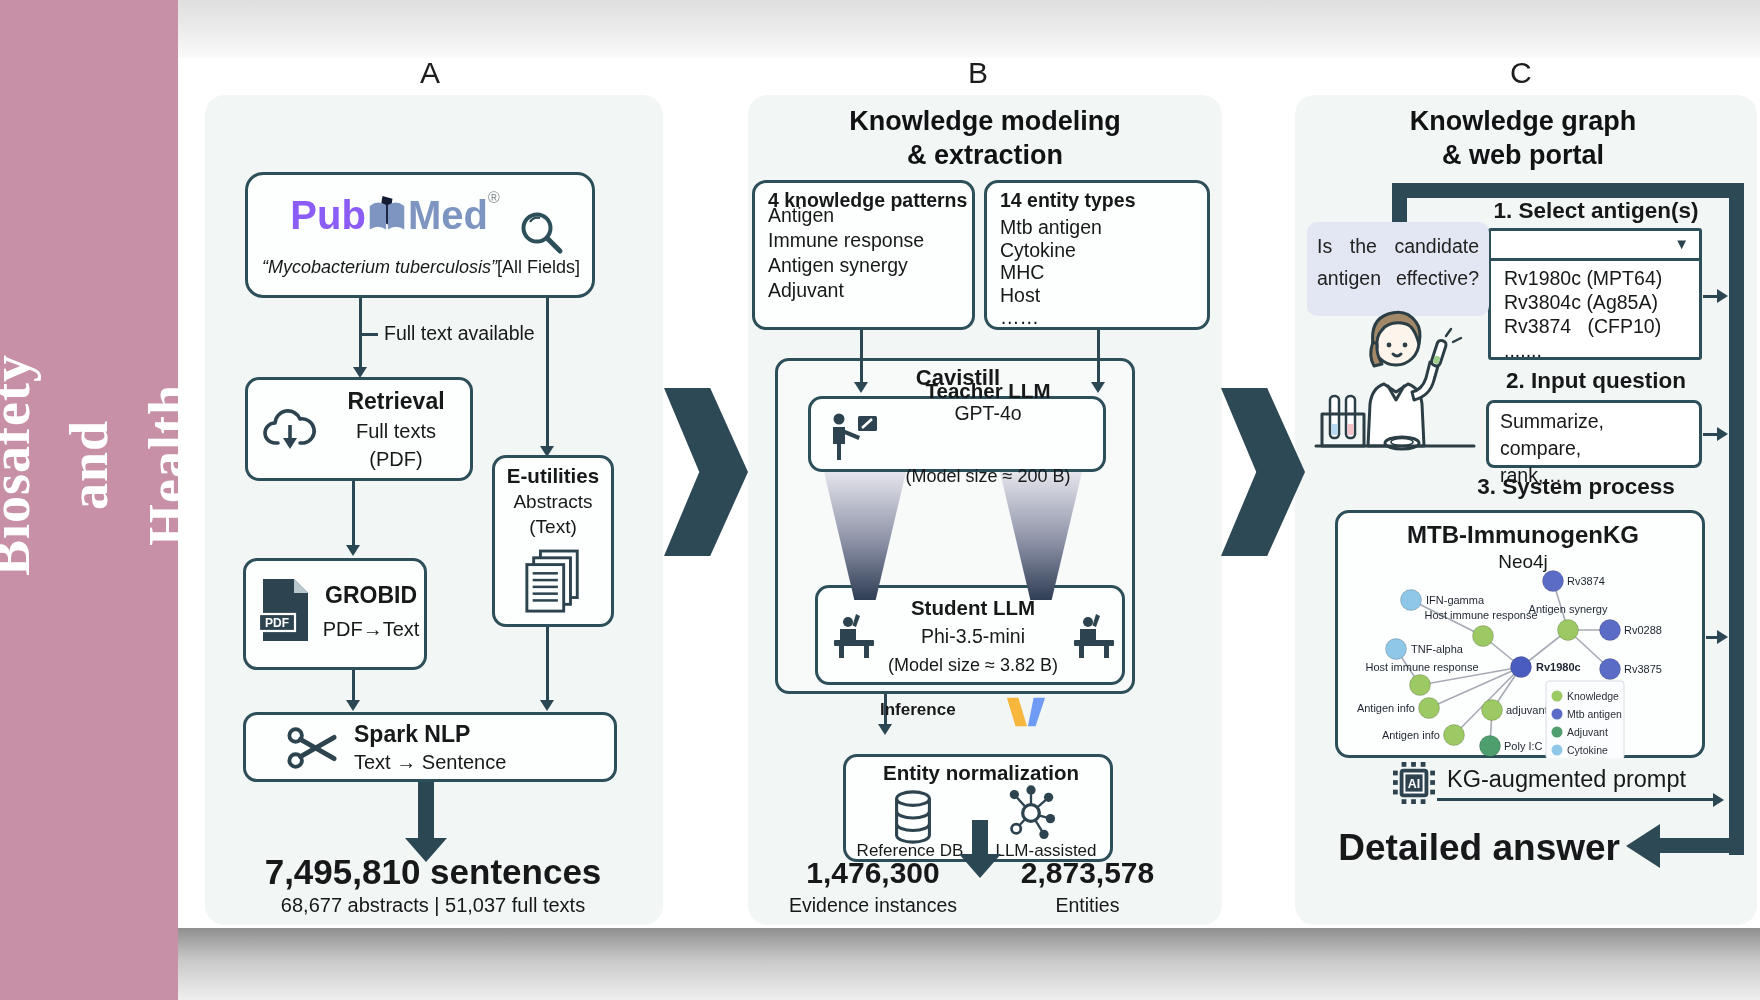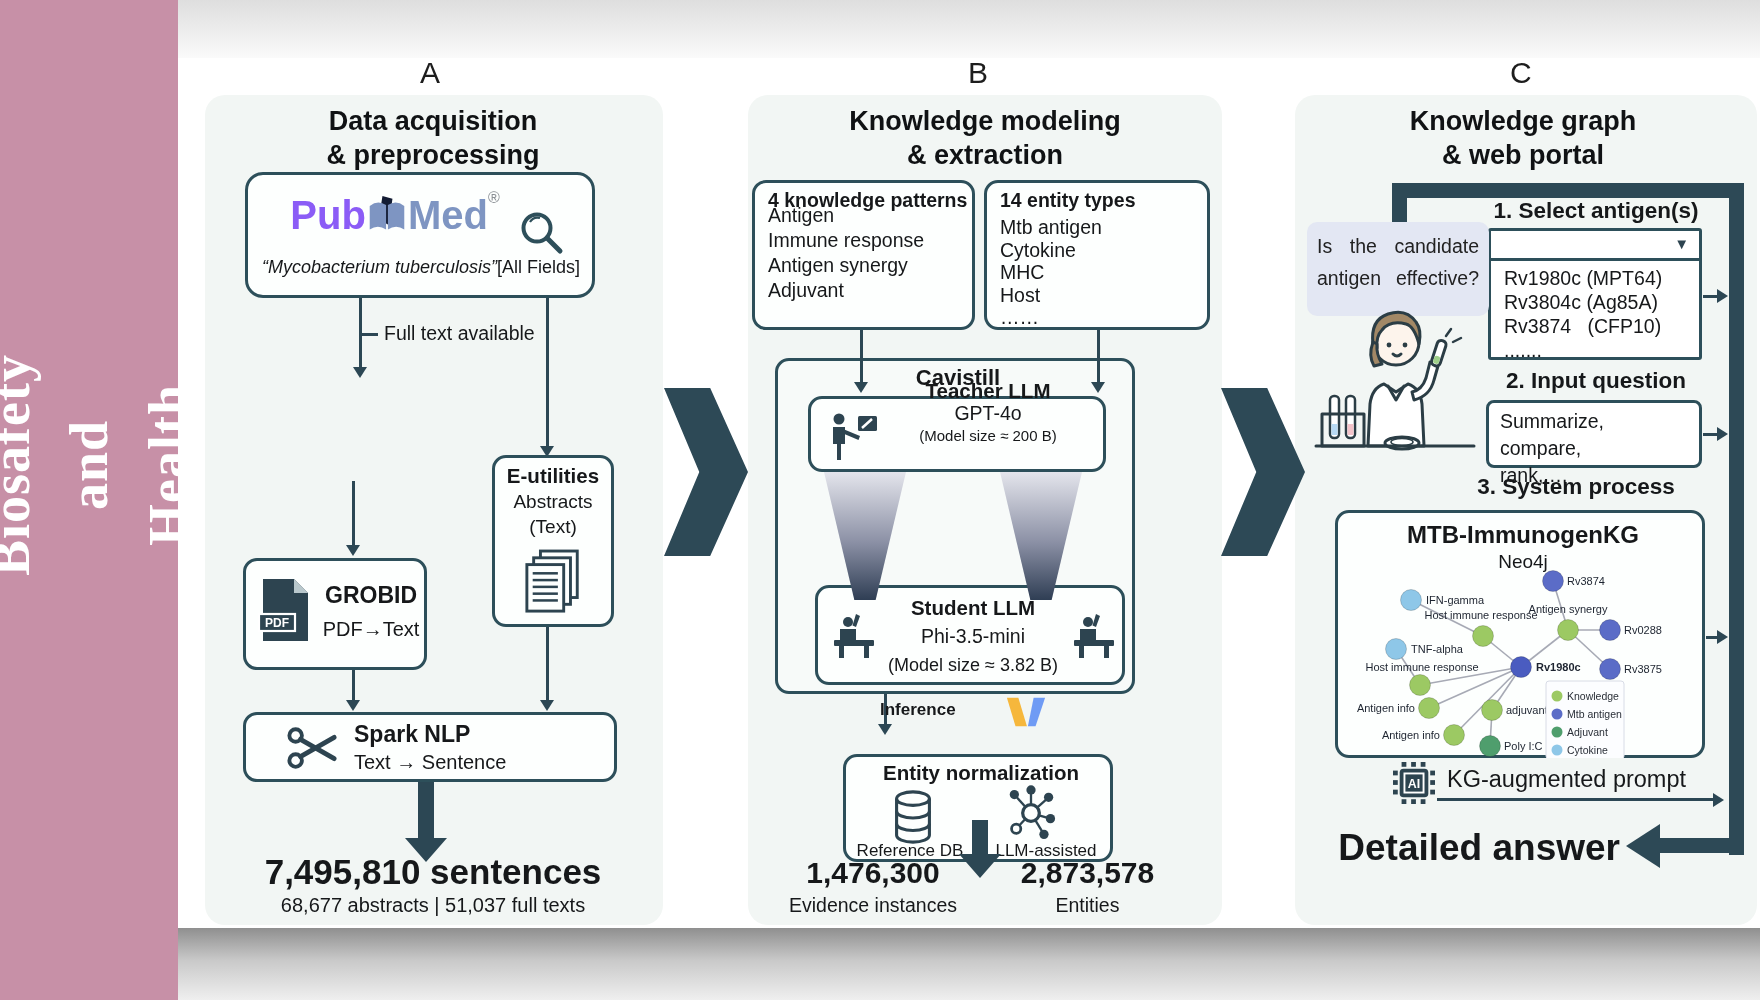--- a/index.html
+++ b/index.html
@@ -52,22 +52,20 @@
   </div>
 
   <div class="panel-bg" style="left:205px;width:458px;"></div>
   <div class="panel-bg" style="left:748px;width:474px;"></div>
   <div class="panel-bg" style="left:1295px;width:462px;"></div>
 
   <div class="panel-letter" style="left:420px;top:56px;">A</div>
   <div class="panel-letter" style="left:968px;top:56px;">B</div>
   <div class="panel-letter" style="left:1510px;top:56px;">C</div>
 
-  <div class="panel-title" style="left:233px;top:104px;width:400px;">Data acquisition
-&amp; preprocessing</div>
 
   <div class="box" style="left:245px;top:172px;width:350px;height:126px;border-radius:18px;">
     <div class="abs" style="left:22px;top:14px;width:250px;height:52px;display:flex;align-items:center;justify-content:center;">
       <span style="font-size:40px;font-weight:bold;color:#8b5cf6;">Pub</span>
       <svg width="42" height="40" viewBox="0 0 46 44">
         <path d="M18 1 L29 4 L25 33 L14 27 Z" fill="#131c33"></path>
         <path d="M4 12 Q13 5 22 11 L22 38 Q13 32 4 38 Z" fill="#7e95c2"></path>
         <path d="M24 11 Q33 5 42 12 L42 38 Q33 32 24 38 Z" fill="#7e95c2"></path>
       </svg>
       <span style="font-size:40px;font-weight:bold;color:#7e95c2;">Med</span>
@@ -83,20 +81,32 @@
     </div>
   </div>
 
   <div class="vl" style="left:359px;top:298px;height:69px;"></div>
   <div class="head-down" style="left:353px;top:367px;"></div>
   <div class="hl" style="left:361px;top:333px;width:17px;"></div>
   <div class="abs" style="left:384px;top:322px;font-size:19.5px;">Full text available</div>
   <div class="vl" style="left:546px;top:298px;height:148px;"></div>
   <div class="head-down" style="left:540px;top:446px;"></div>
 
+  <div class="box" style="left:245px;top:377px;width:228px;height:104px;">
+    <svg class="abs" style="left:14px;top:22px;" width="58" height="54" viewBox="0 0 58 52">
+      <path d="M16 40 h-3 a10 10 0 0 1 0 -20 a13 13 0 0 1 25 -4 a9 9 0 0 1 4 24 h-4" stroke="#2d4450" stroke-width="3.6" fill="none" stroke-linecap="round" stroke-linejoin="round"></path>
+      <line x1="28" y1="22" x2="28" y2="40" stroke="#2d4450" stroke-width="3.6"></line>
+      <polygon points="21,35 35,35 28,46" fill="#2d4450"></polygon>
+    </svg>
+    <div class="abs ctr" style="left:74px;top:6px;width:148px;">
+      <div class="b" style="font-size:23px;line-height:31px;" ind="x">Retrieval</div>
+      <div style="font-size:20px;line-height:28px;">Full texts</div>
+      <div style="font-size:20px;line-height:28px;">(PDF)</div>
+    </div>
+  </div>
 
   <div class="box" style="left:492px;top:455px;width:122px;height:172px;">
     <div class="abs ctr" style="left:0;top:5px;width:116px;">
       <div class="b" style="font-size:20.5px;line-height:26px;">E-utilities</div>
       <div style="font-size:19px;line-height:25px;">Abstracts</div>
       <div style="font-size:19px;line-height:25px;">(Text)</div>
     </div>
     <svg class="abs" style="left:28px;top:88px;" width="62" height="74" viewBox="0 0 64 72">
       <g stroke="#2d4450" stroke-width="3" fill="#fdfffe">
         <rect x="18" y="3" width="38" height="48"></rect>
@@ -195,21 +205,21 @@
         <path d="M6 17 h12 v17 h-4 v16 h-4 v-16 h-4 z"></path>
         <polygon points="16,19 33,26 31.5,30 15,23"></polygon>
         <rect x="31" y="6" width="19" height="15" rx="1.5"></rect>
       </g>
       <line x1="35" y1="18" x2="45" y2="9" stroke="#fff" stroke-width="2.5"></line>
     </svg>
     <div class="abs ctr" style="left:66px;top:3px;width:222px;">
       <div class="b" style="font-size:20.5px;line-height:23px;"></div>
       <div class="b" style="font-size:20.5px;line-height:23px;margin-top:-23px;">Teacher LLM</div>
       <div style="font-size:19.5px;line-height:23px;">GPT-4o</div>
-      <div style="font-size:15px;line-height:22px;">(Model size ≈ 200 B)</div>
+      <div style="font-size:18px;line-height:22px;margin-top:40px;">(Model size ≈ 200 B)</div>
     </div>
   </div>
 
   <div class="funnel" style="left:824px;top:472px;"></div>
   <div class="funnel" style="left:1000px;top:472px;"></div>
 
   <div class="box" style="left:815px;top:585px;width:310px;height:100px;z-index:3;">
     <svg class="abs" style="left:12px;top:24px;" width="48" height="48" viewBox="0 0 48 48">
       <g fill="#2d4450">
         <circle cx="18" cy="10" r="5"></circle>

